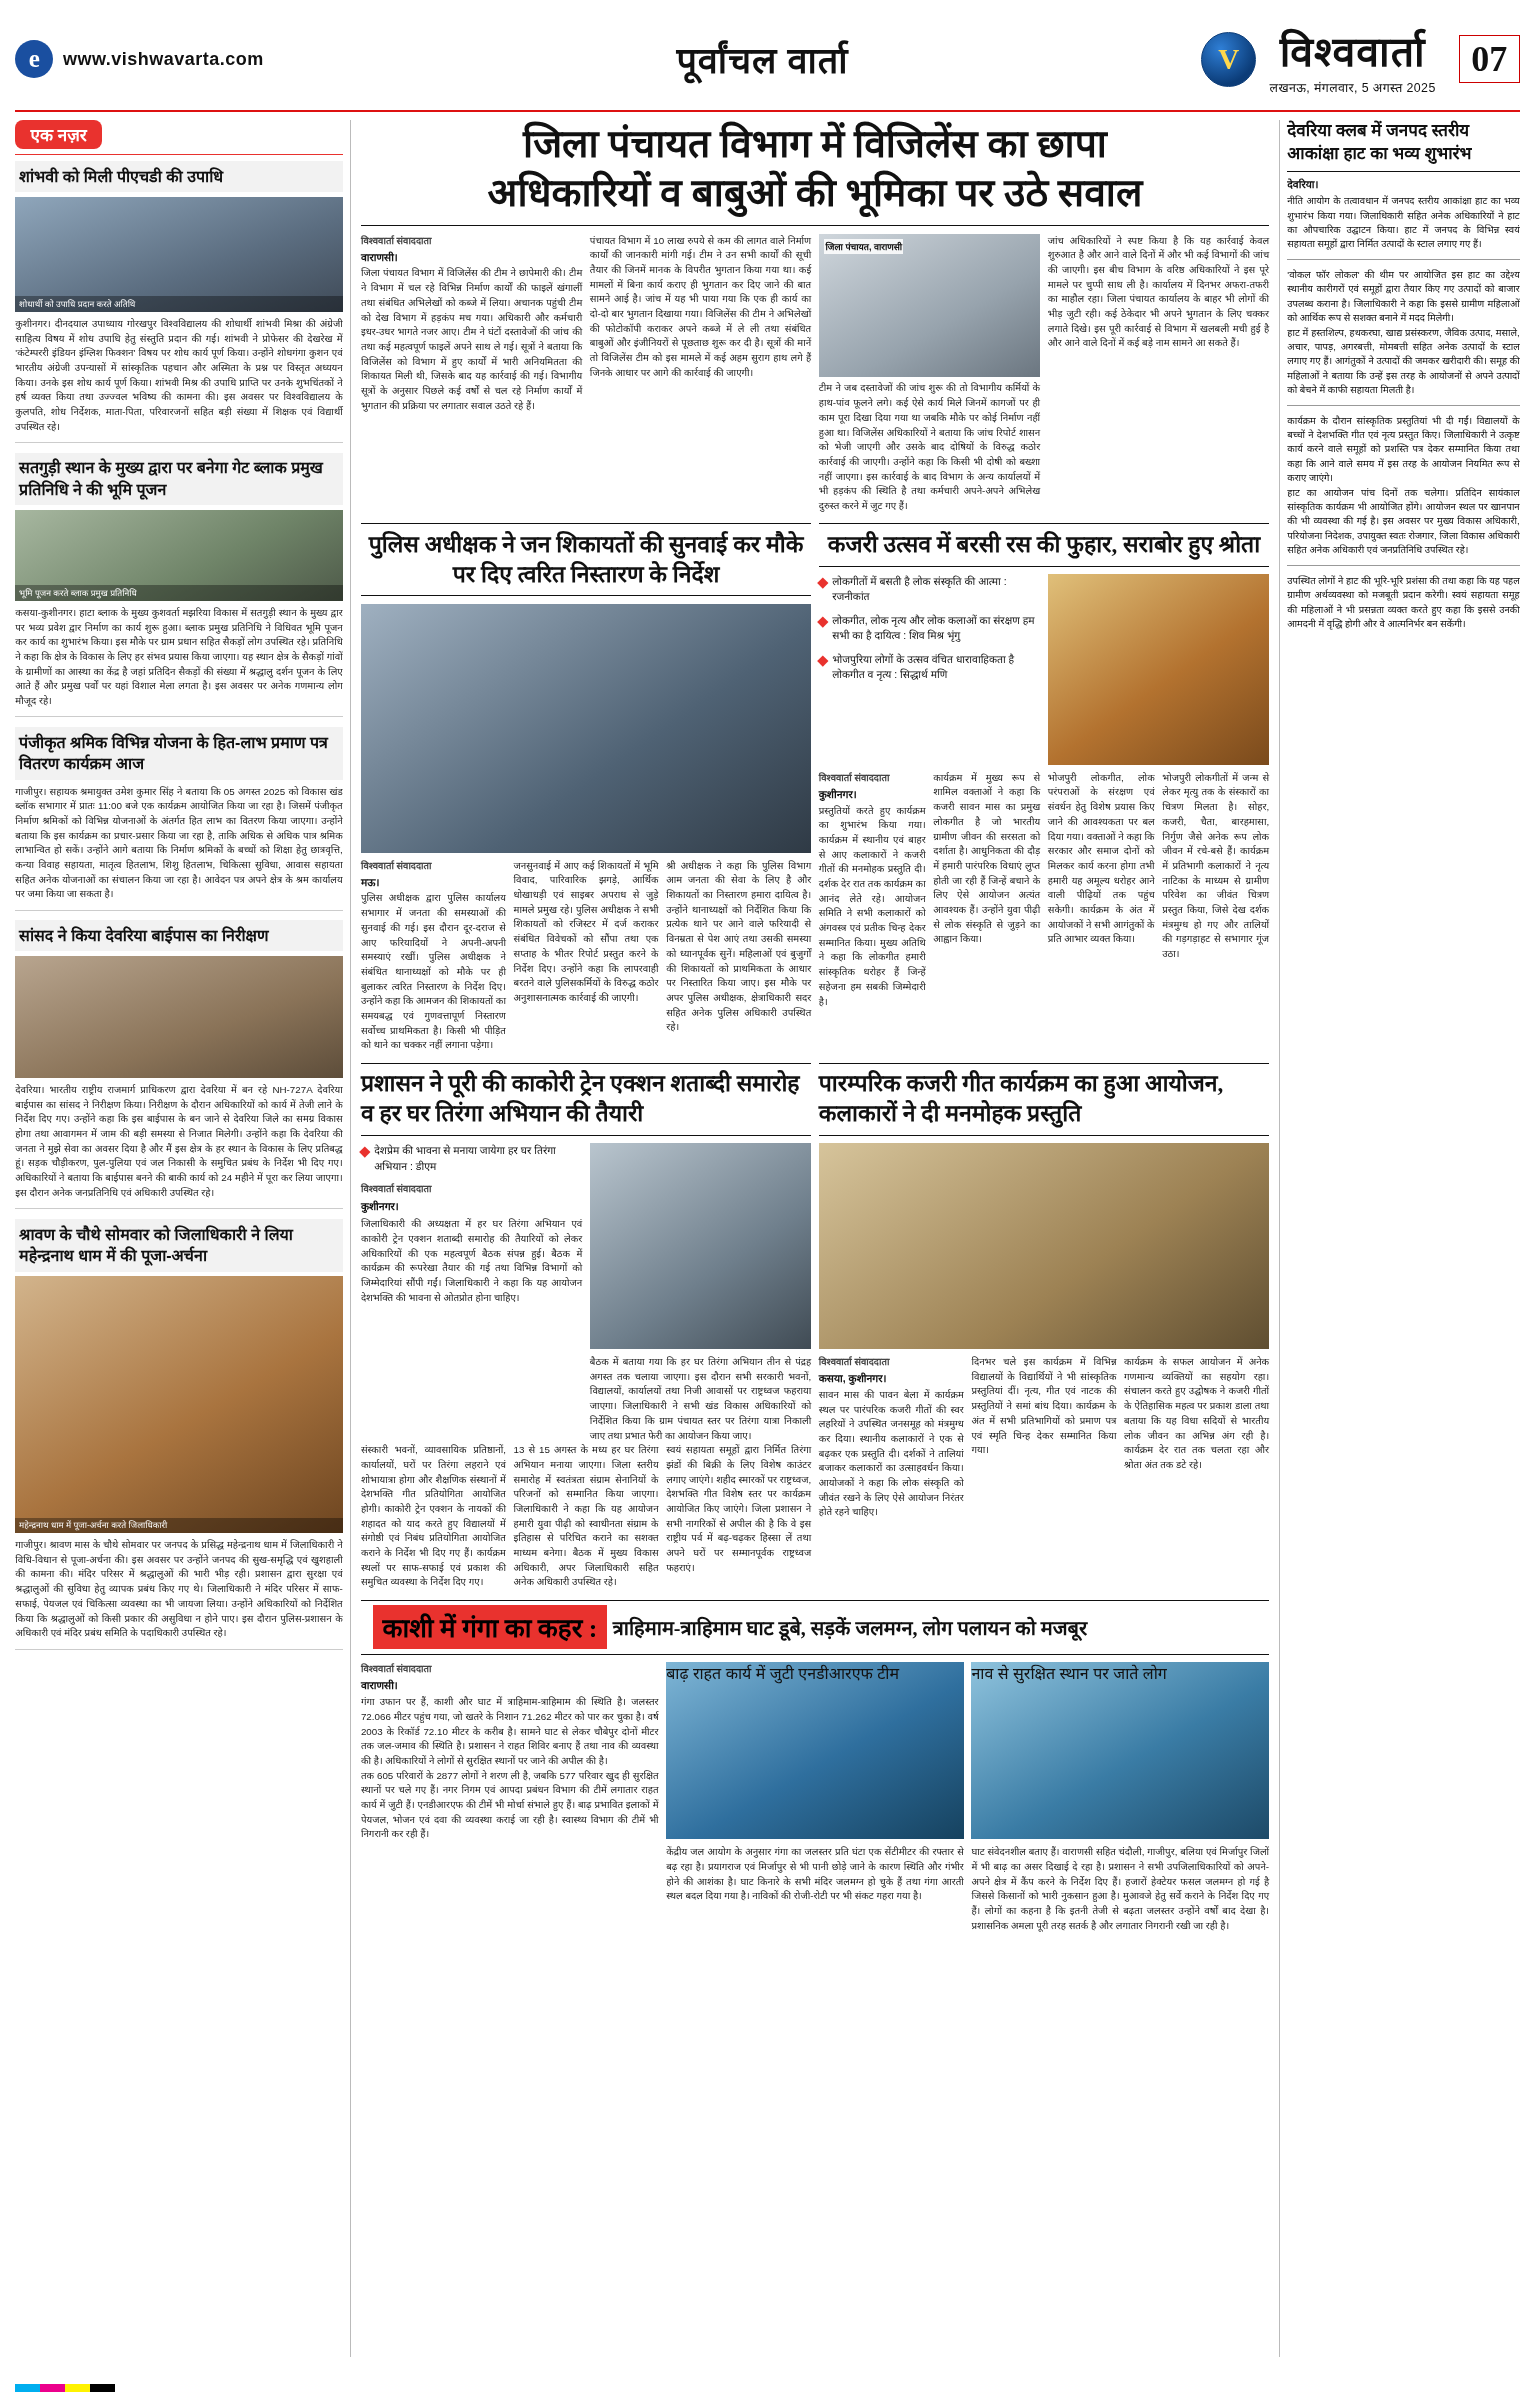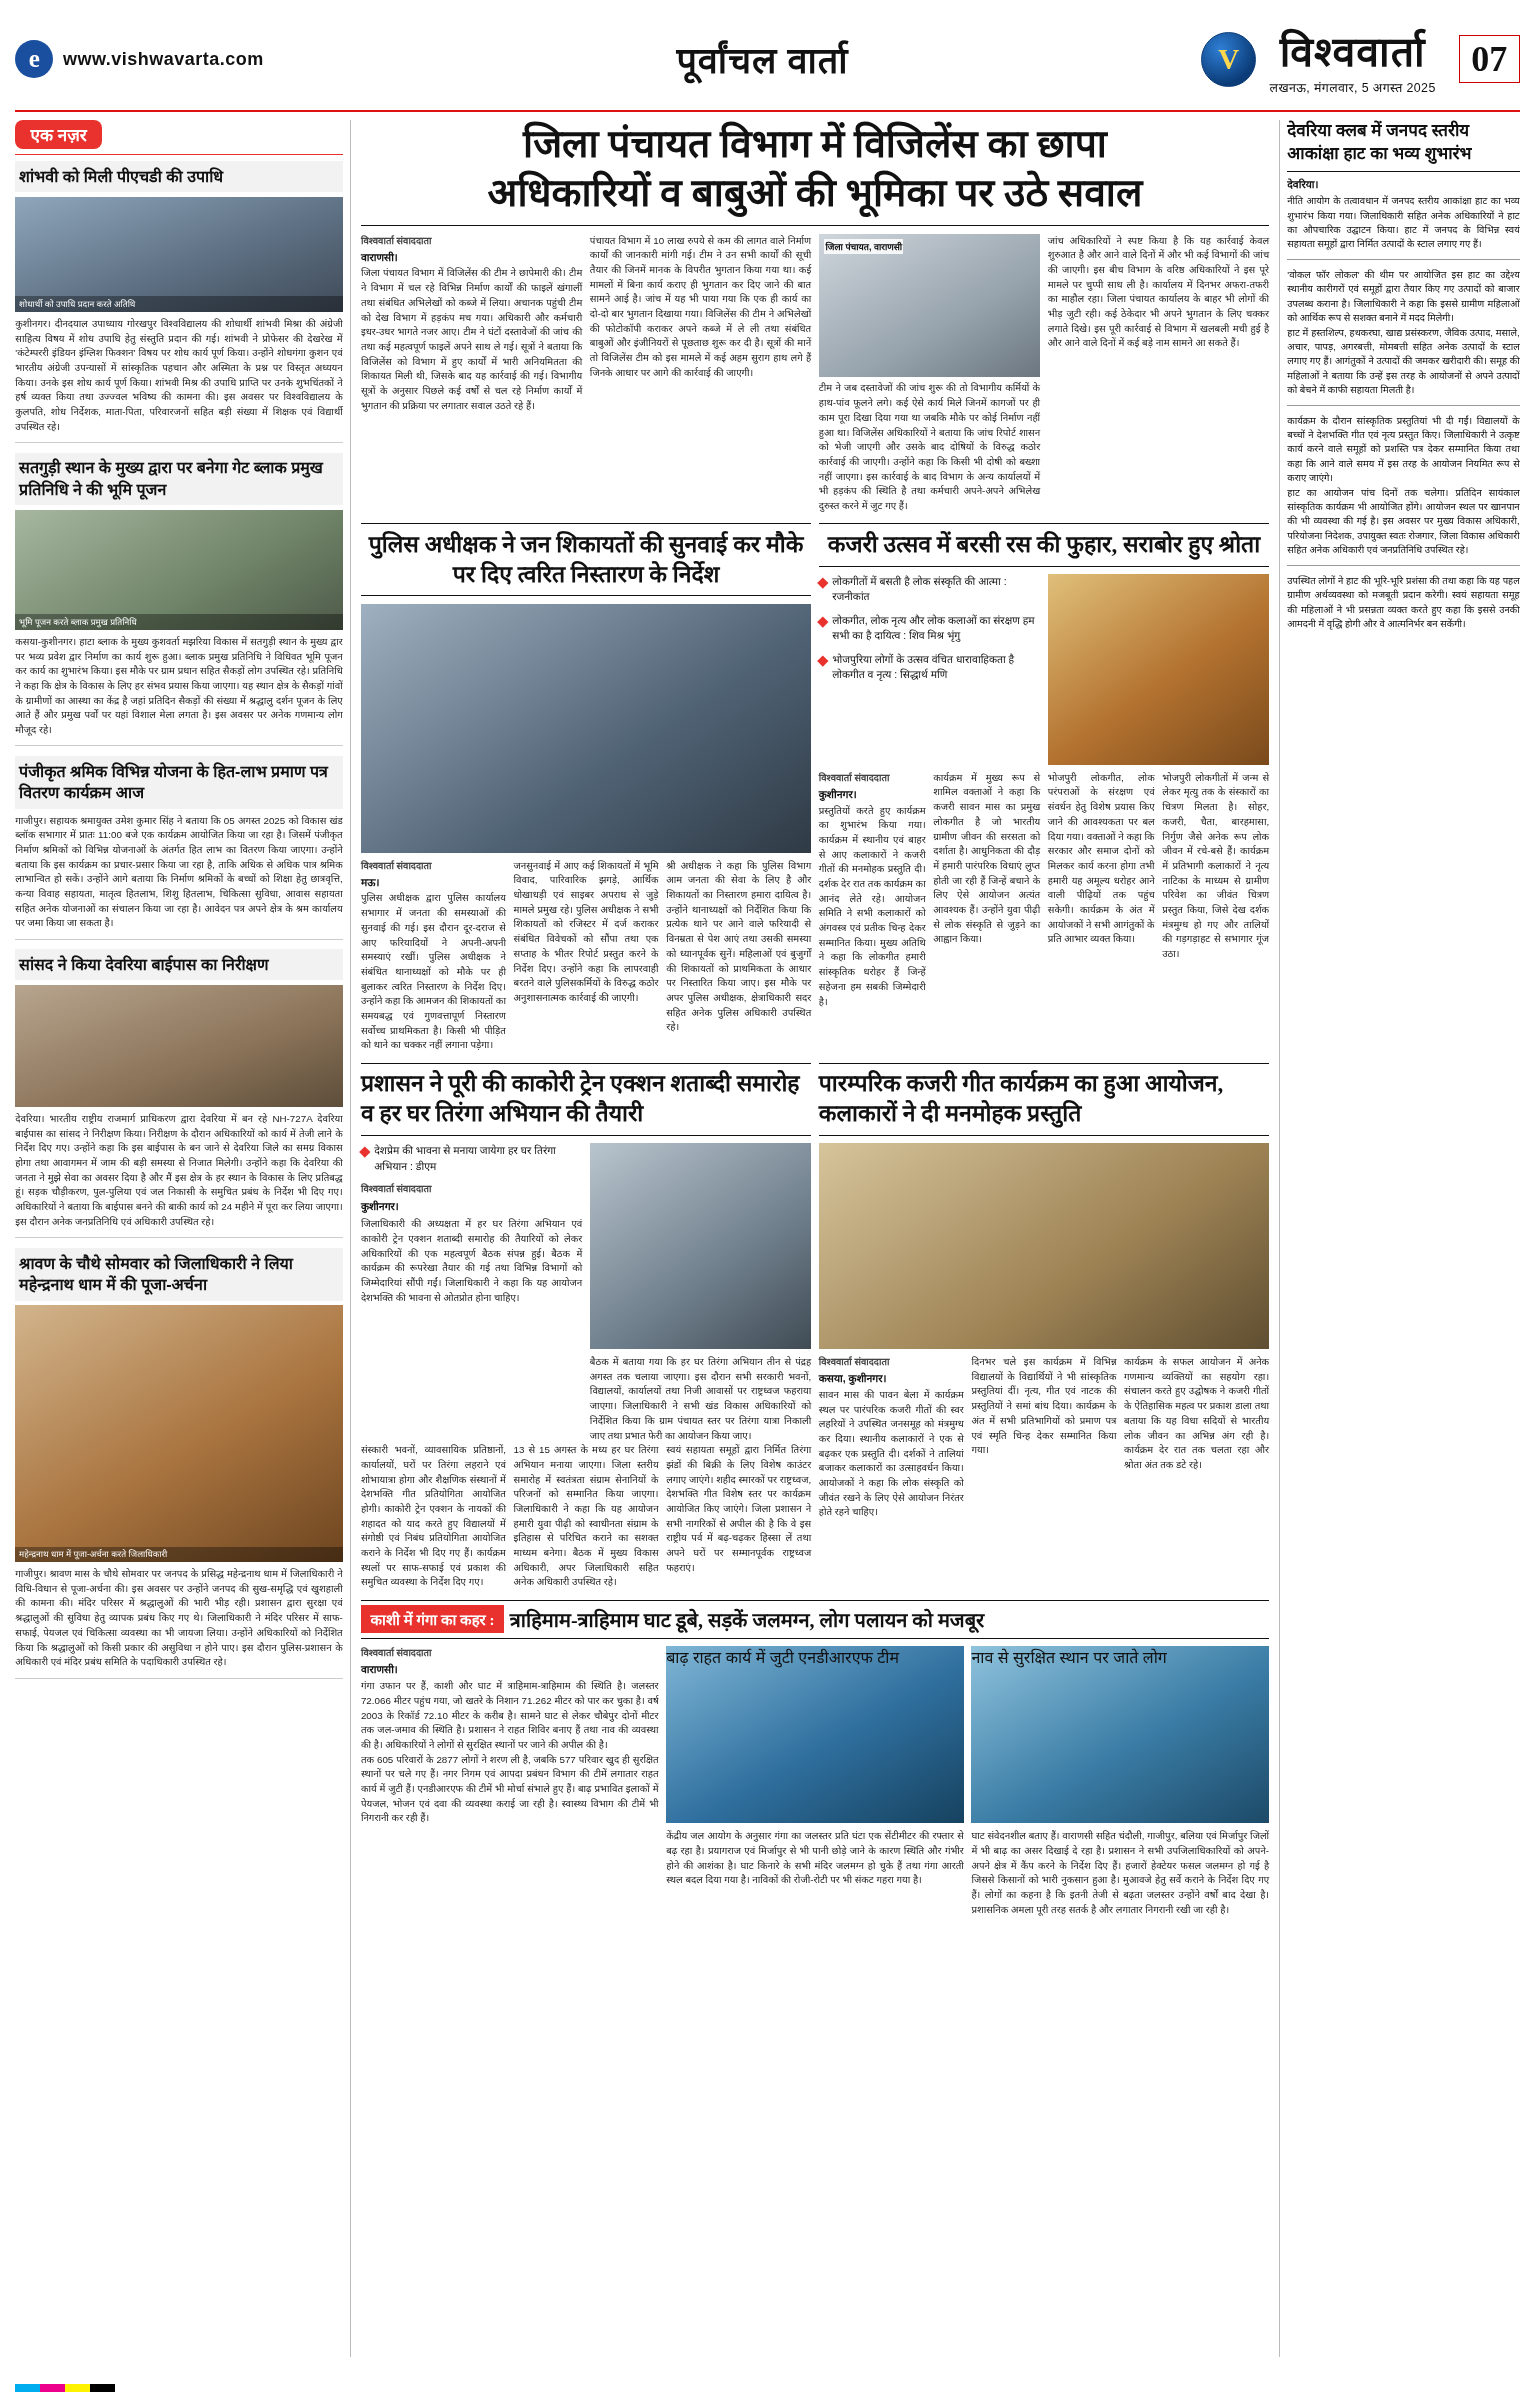--- a/index.html
+++ b/index.html
@@ -77,21 +77,21 @@
   .rail-title{
     font-size:16px; font-weight:bold; line-height:1.35;
     background:#f2f2f2; padding:4.8px 3.8px; margin-bottom:4.8px;
   }
   .rail-body{ font-size:9.8px; line-height:1.5; text-align:justify; color:#222;}
   .photo{
     width:100%; background:#9aa6b2; position:relative; overflow:hidden;
     margin:3.8px 0 4.8px 0;
   }
   .photo.p1{height:115px;background:linear-gradient(160deg,#8fa6bb,#5b6d80 60%,#3f4a57);}
-  .photo.p2{height:120px;background:linear-gradient(150deg,#a7b7a0,#6f8468 60%,#4e5a49);}
+  .photo.p2{height:91px;background:linear-gradient(150deg,#a7b7a0,#6f8468 60%,#4e5a49);}
   .photo.p3{height:122px;background:linear-gradient(160deg,#b8a58f,#8a7358 60%,#5d4d3a);}
   .photo.p4{height:257px;background:linear-gradient(150deg,#d2b48c,#a9743f 55%,#6d4520);}
   .photo .ph-caption{
     position:absolute;left:0;right:0;bottom:0;
     font-size:8.6px;color:#fff;background:rgba(0,0,0,.35);padding:1.9px 3.8px;
   }
 
   
   .lead-headline{
     font-size:39px; font-weight:bold; line-height:1.25;
@@ -134,23 +134,24 @@
   .inset-photo{
     width:100%; height:143px; margin-bottom:4.8px;
     background:linear-gradient(150deg,#cfd6dc,#97a3ad 60%,#6b7680);
     position:relative;
   }
   .inset-label{
     position:absolute;top:5.7px;left:5.7px;background:rgba(255,255,255,.85);
     font-size:9px;padding:1px 1px;font-weight:bold;
   }
   .red-band{
-    background:#e9322e;color:#ffffff;font-size:15px;font-weight:bold;
+    background:#e9322e;color:#000000;font-size:26px;font-weight:bold;
     padding:3.8px 9.6px; display:inline-block; margin-right:5.7px;
     font-family:"Liberation Serif", serif;
+    margin-left:12px;
   }
   .band-row{
     border-top:1.9px solid #111;border-bottom:1.9px solid #111;
     padding:4.8px 0; margin:9.6px 0 7.6px 0; display:flex; align-items:center;
   }
   .band-rest{
     font-size:20px;font-weight:bold;font-family:"Liberation Serif", serif;
   }
   .right-lead{
     font-size:17px;font-weight:bold;line-height:1.35;

